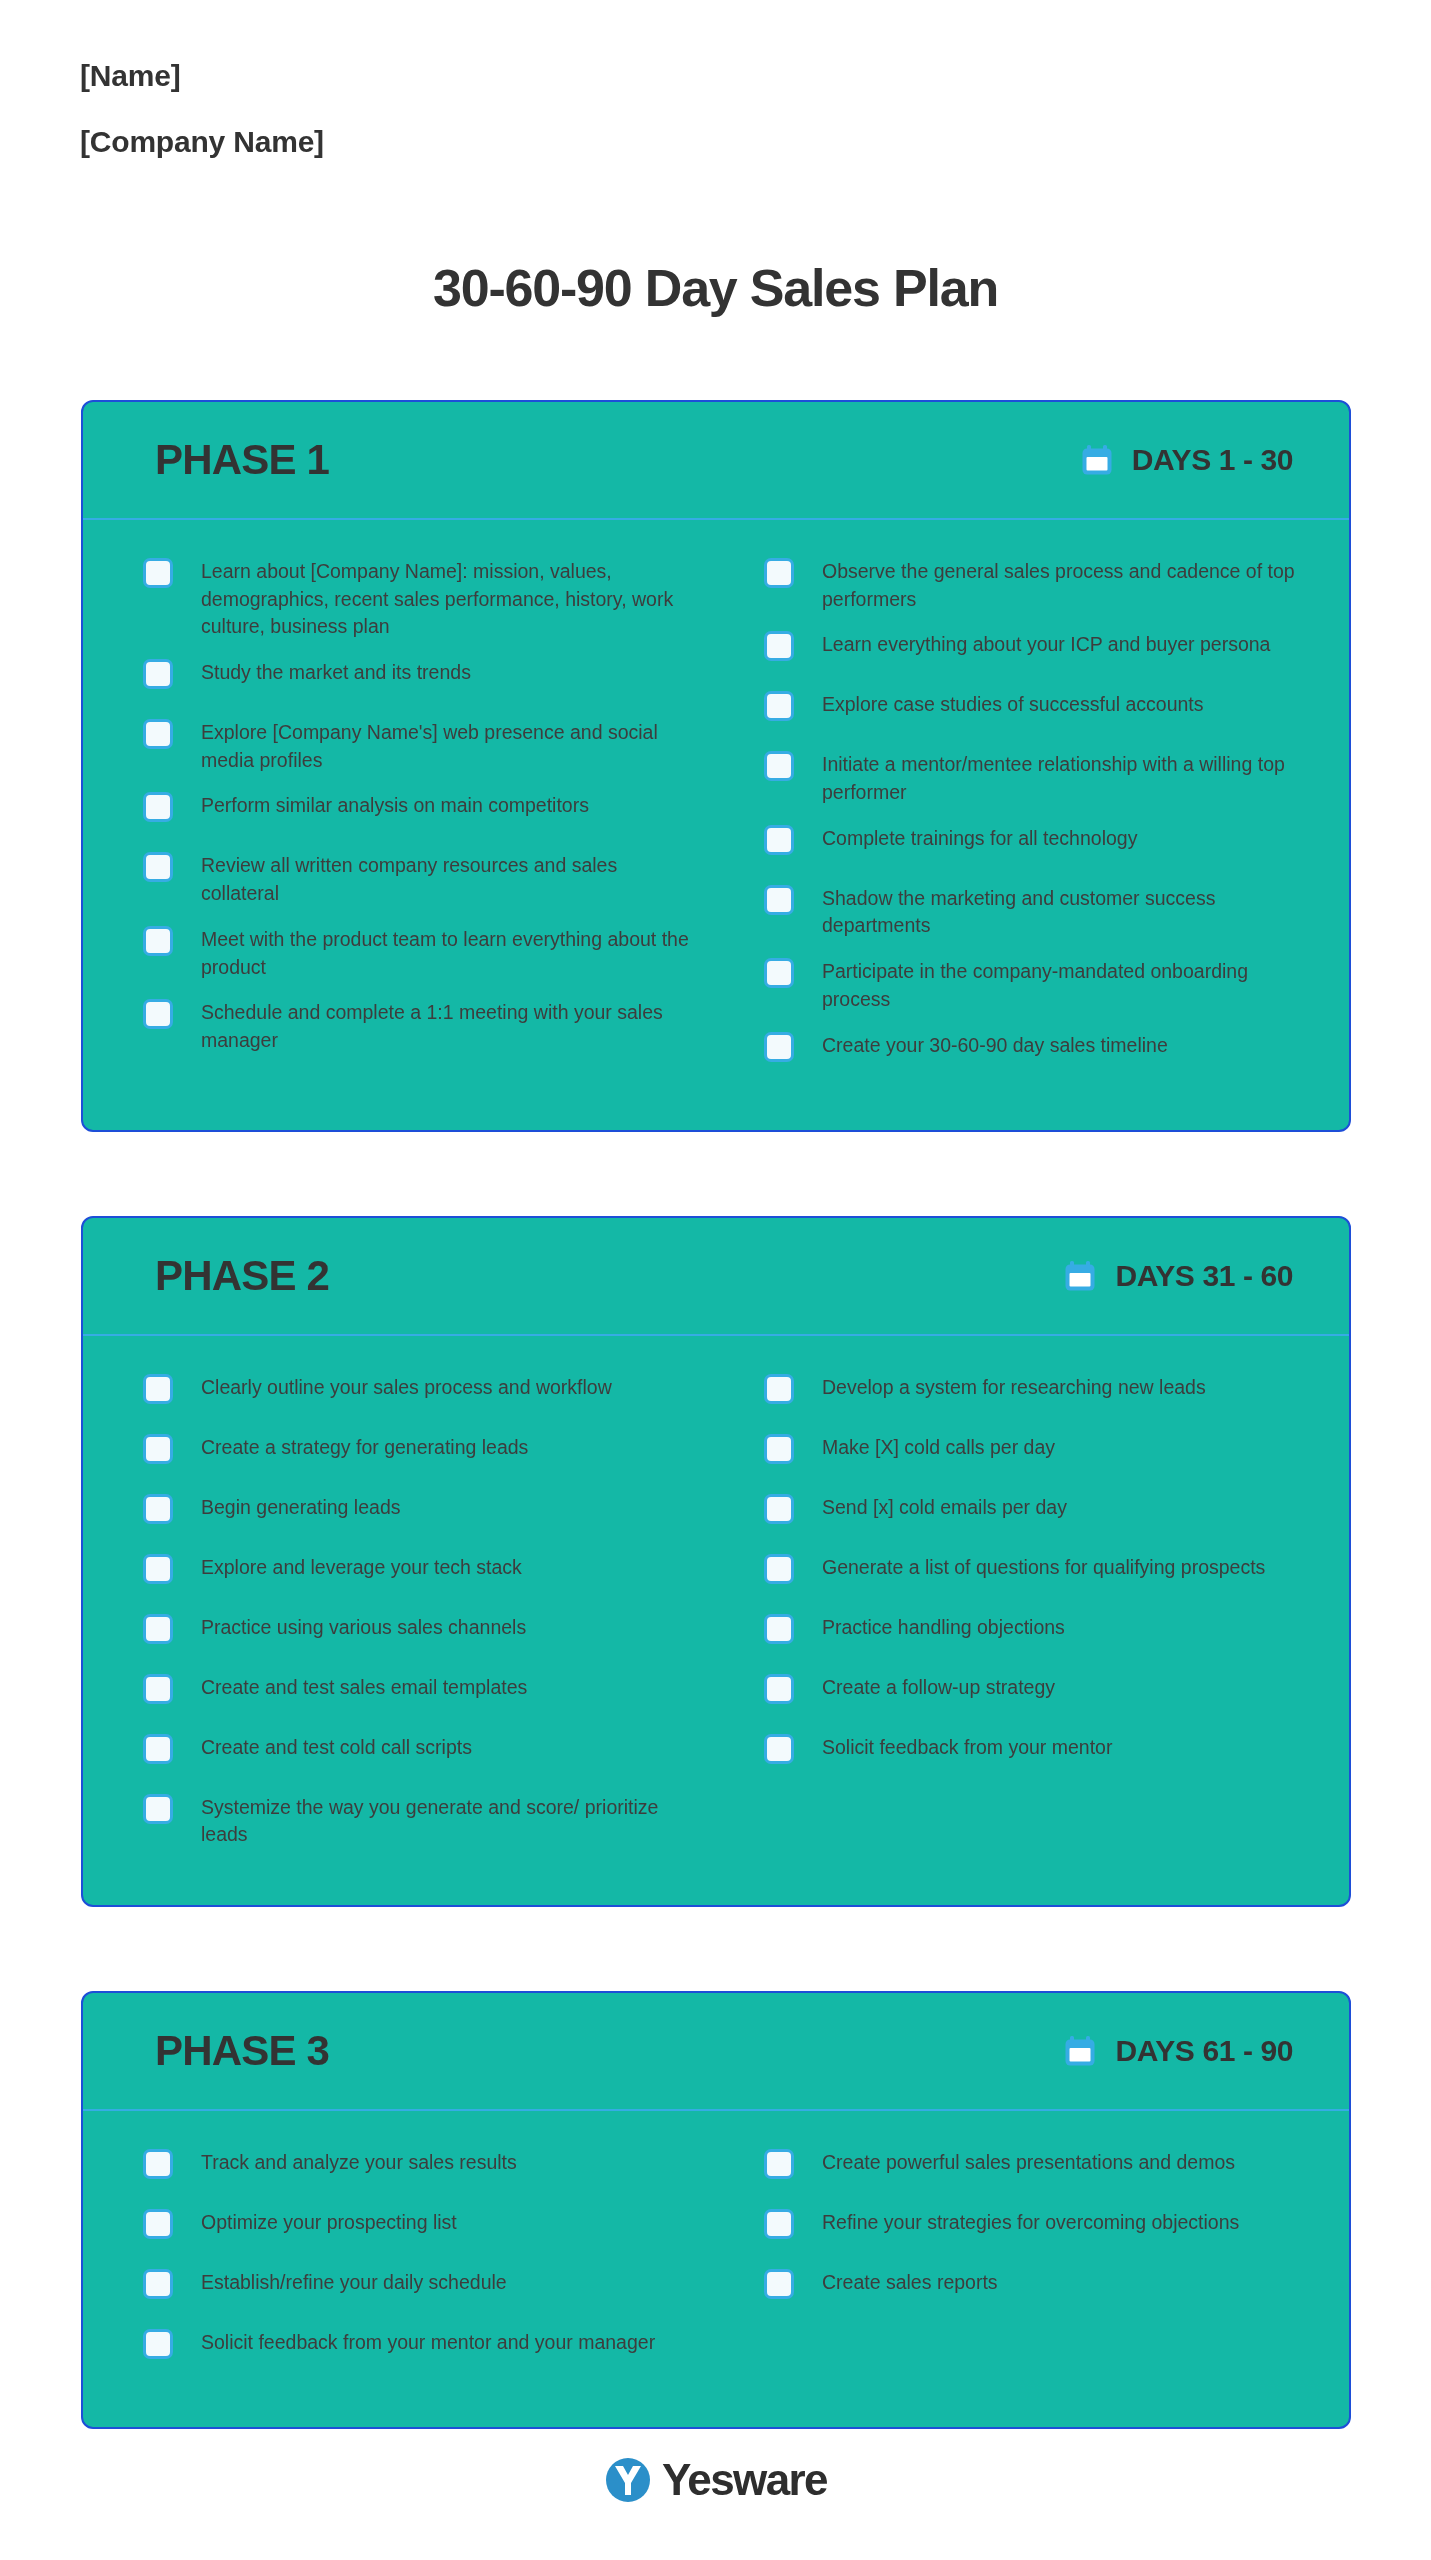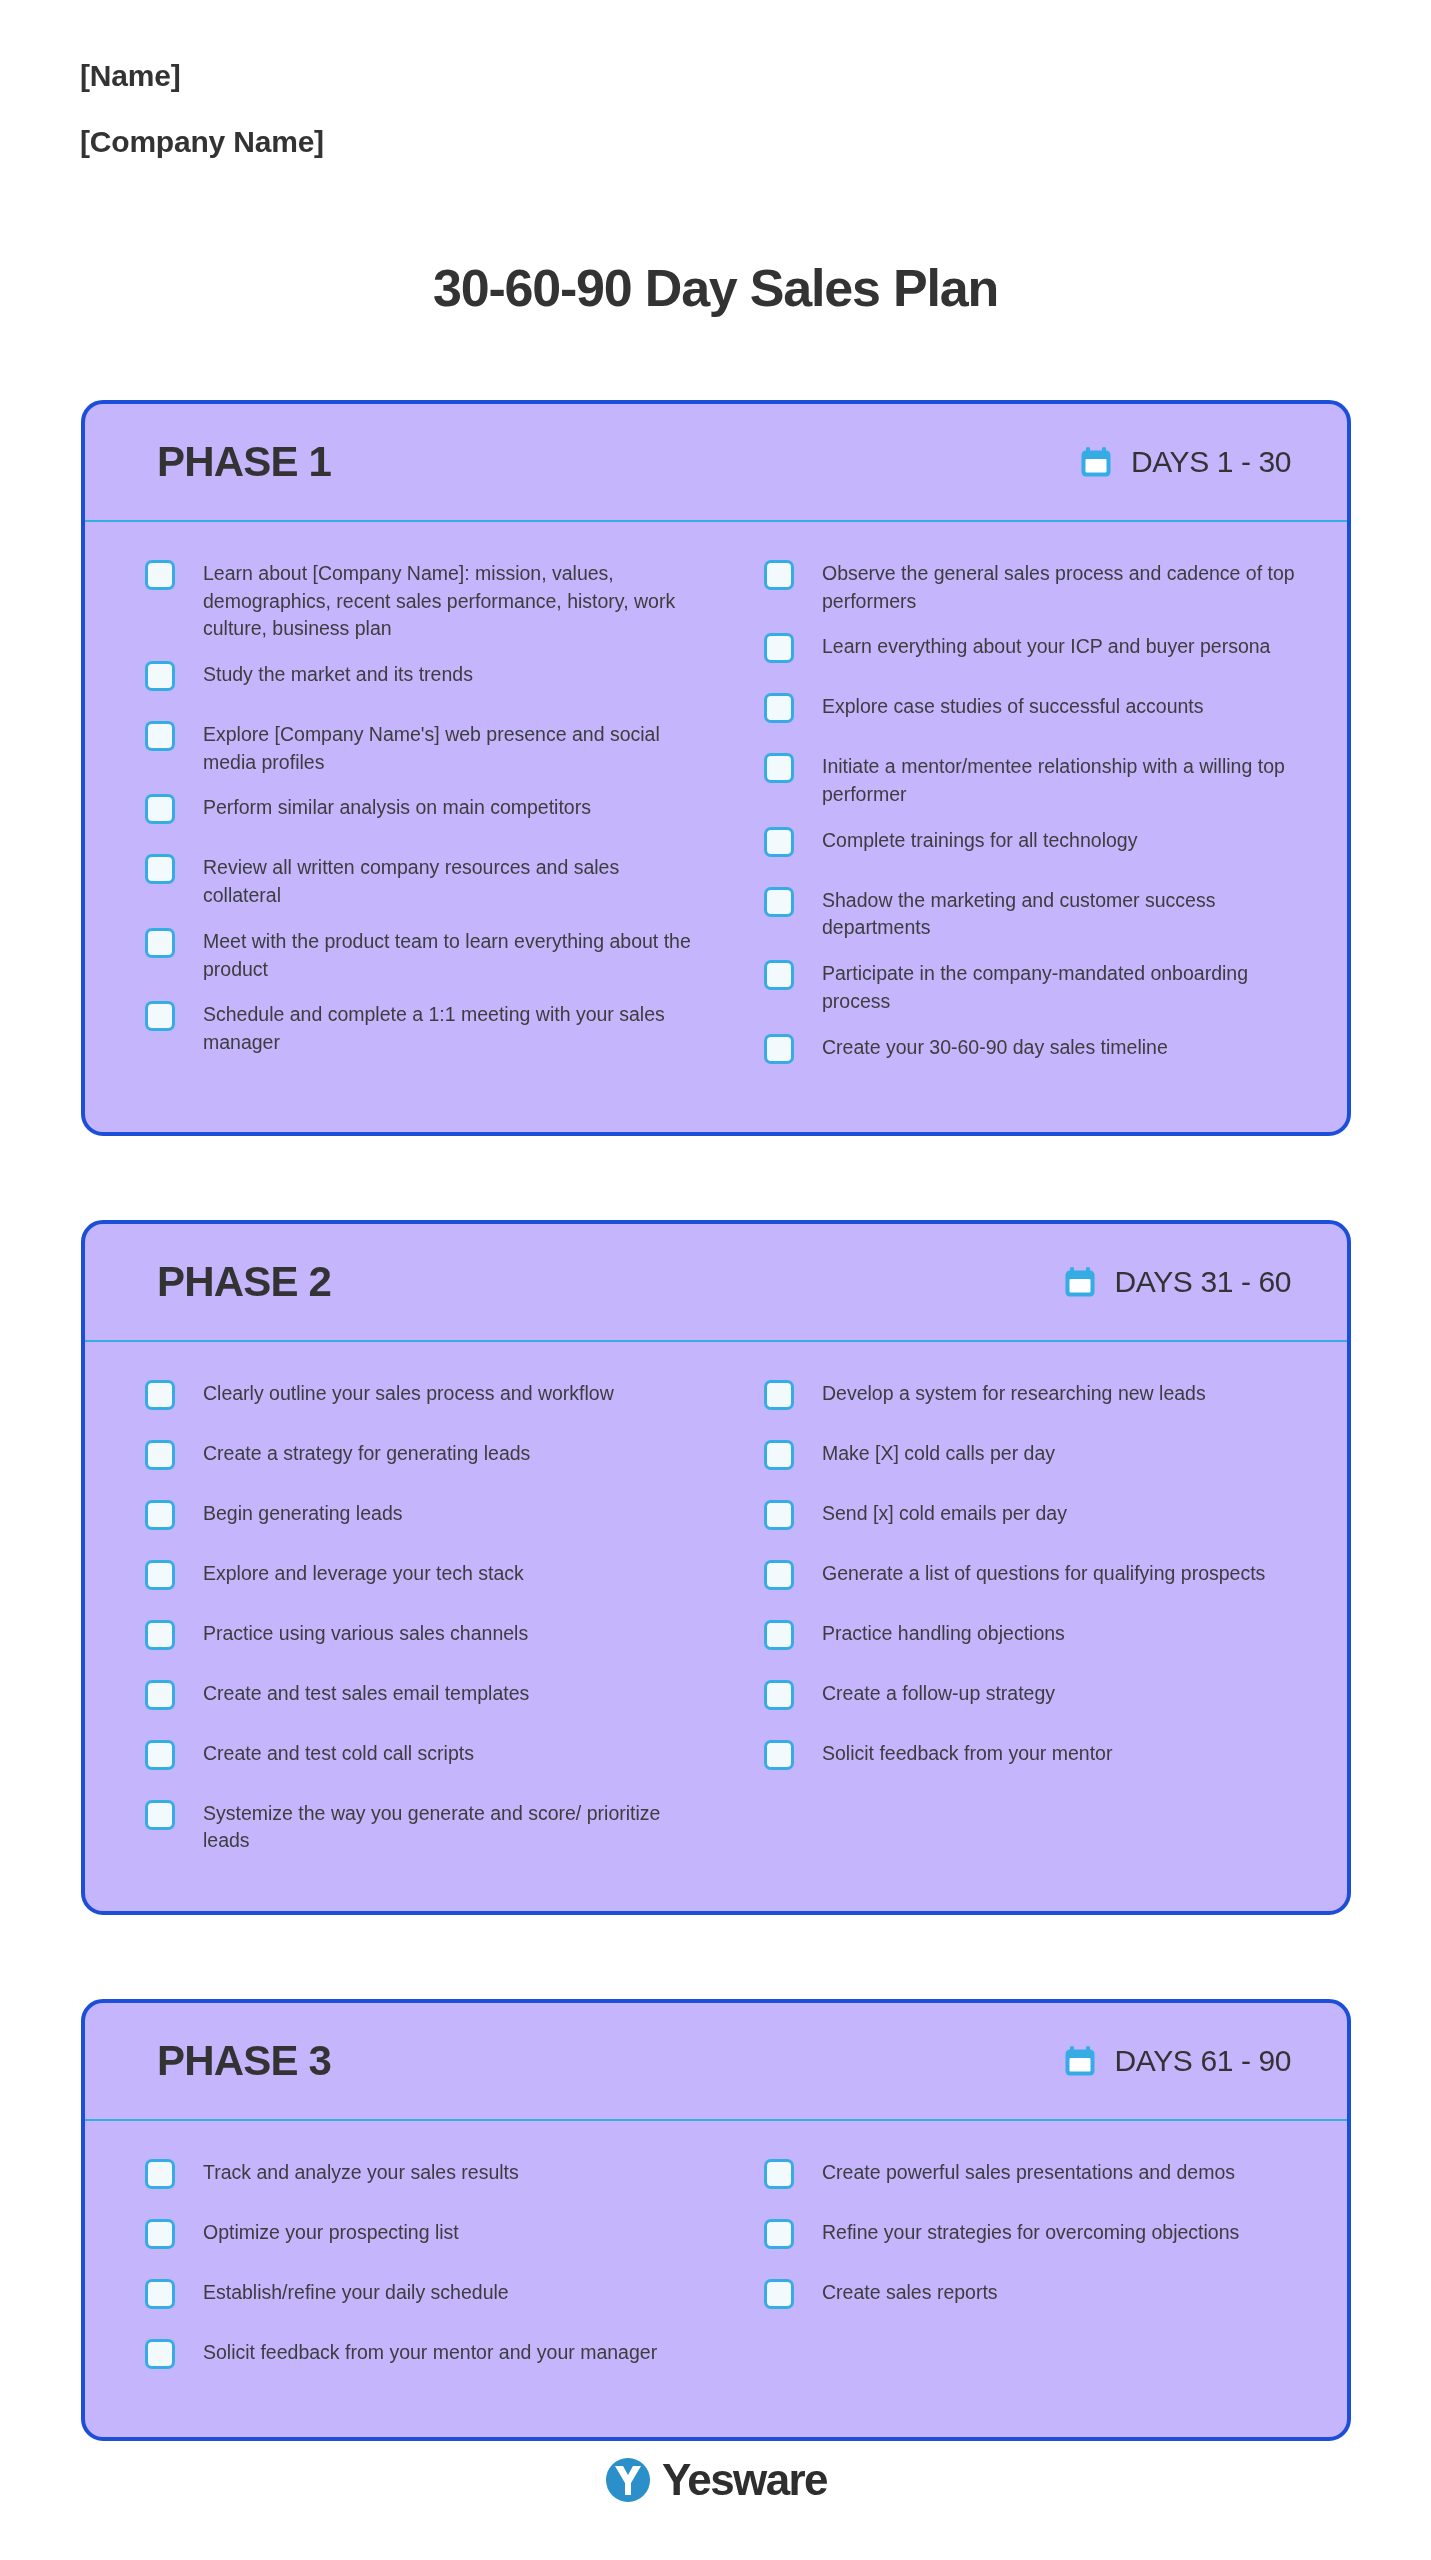--- a/index.html
+++ b/index.html
@@ -55,23 +55,23 @@
 
   
   .cards {
     position: absolute;
     left: 81px;
     top: 400px;
     width: 1270px;
   }
 
   .phase-card {
-    border: 4px solid #1d4ed8;
-    border-radius: 22px;
-    background: #c4b5fd;
+    border: 2px solid #1d4ed8;
+    border-radius: 12px;
+    background: #14b8a6;
     overflow: hidden;
     margin-bottom: 84px;
   }
 
   .phase-header {
     height: 118px;
     display: flex;
     align-items: center;
     justify-content: space-between;
     padding: 0 56px 0 72px;
@@ -88,21 +88,21 @@
   .phase-days {
     display: flex;
     align-items: center;
     gap: 18px;
   }
 
   .cal-icon { display: block; width: 34px; height: 34px; }
 
   .days-label {
     font-size: 30px;
-    font-weight: 400;
+    font-weight: 700;
     letter-spacing: -0.4px;
     color: #333333;
     white-space: nowrap;
   }
 
   
   .phase-body {
     display: flex;
     padding: 36px 40px 40px 60px;
   }

